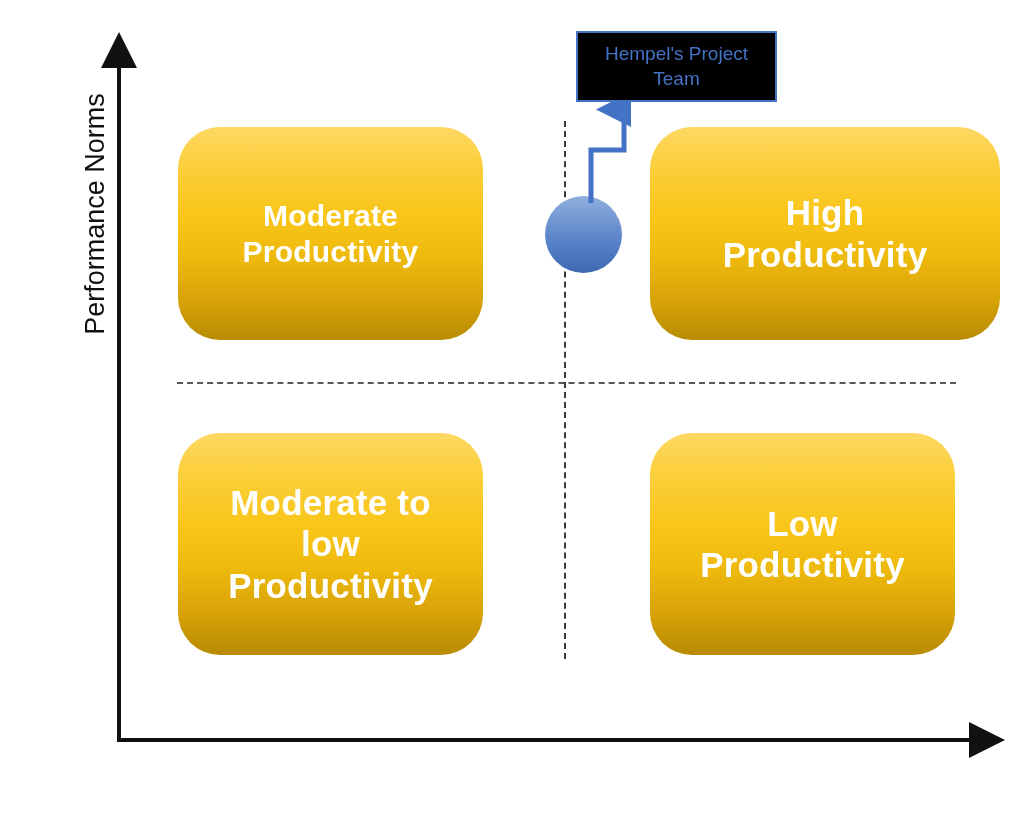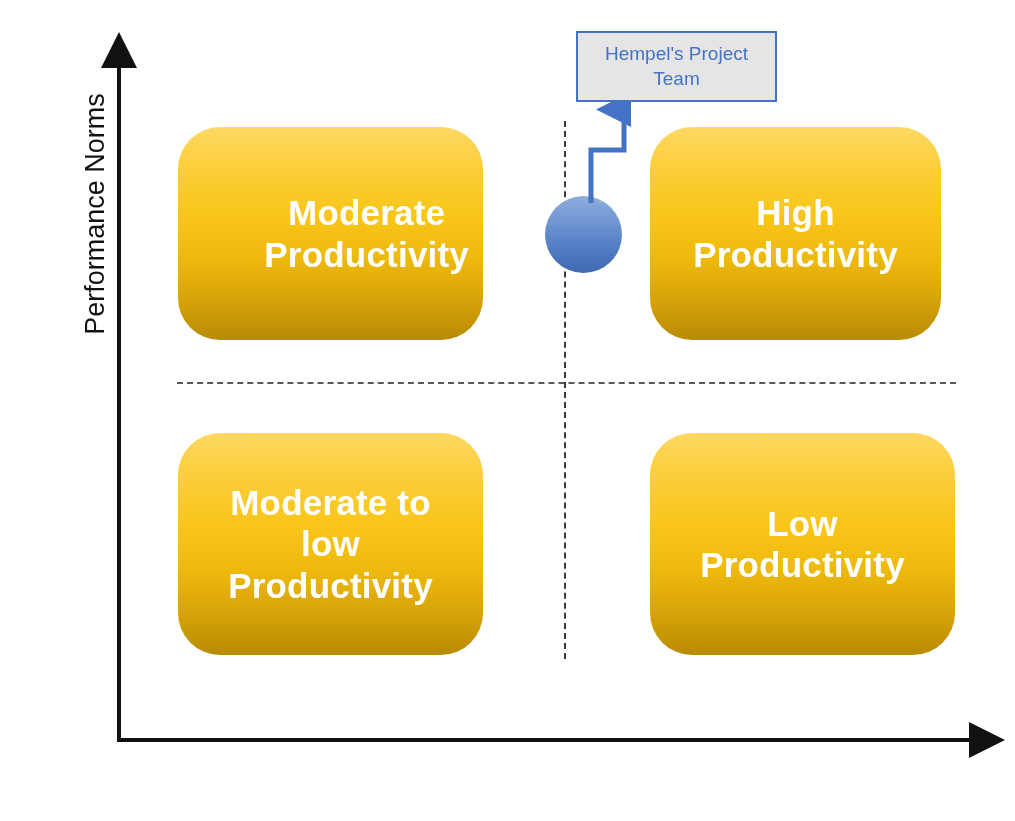--- a/index.html
+++ b/index.html
@@ -46,25 +46,24 @@
     letter-spacing: 0.2px;
     box-sizing: border-box;
   }
   .quad .quad-text {
     display: block;
     padding: 0 14px;
     white-space: pre-line;
   }
   #quad-top-left {
     left: 178px; top: 127px; width: 305px; height: 213px;
-    font-size: 35px;
-    justify-content: flex-end;
+    font-size: 30px;
   }
   #quad-top-right {
-    left: 650px; top: 127px; width: 291px; height: 213px;
+    left: 650px; top: 127px; width: 350px; height: 213px;
     font-size: 35px;
   }
   #quad-bottom-left {
     left: 178px; top: 433px; width: 305px; height: 222px;
     font-size: 35px;
   }
   #quad-bottom-right {
     left: 650px; top: 433px; width: 305px; height: 222px;
     font-size: 35px;
   }
@@ -101,21 +100,21 @@
                 #3E69B0 100%);
   }
   
   #callout-box {
     position: absolute;
     left: 576px;
     top: 31px;
     width: 201px;
     height: 71px;
     border: 2px solid #4472C4;
-    background: #e5e5e5;
+    background: #000000;
     box-sizing: border-box;
     display: flex;
     align-items: center;
     justify-content: center;
     text-align: center;
   }
   #callout-box .callout-text {
     color: #4472C4;
     font-size: 19px;
     line-height: 1.3;

